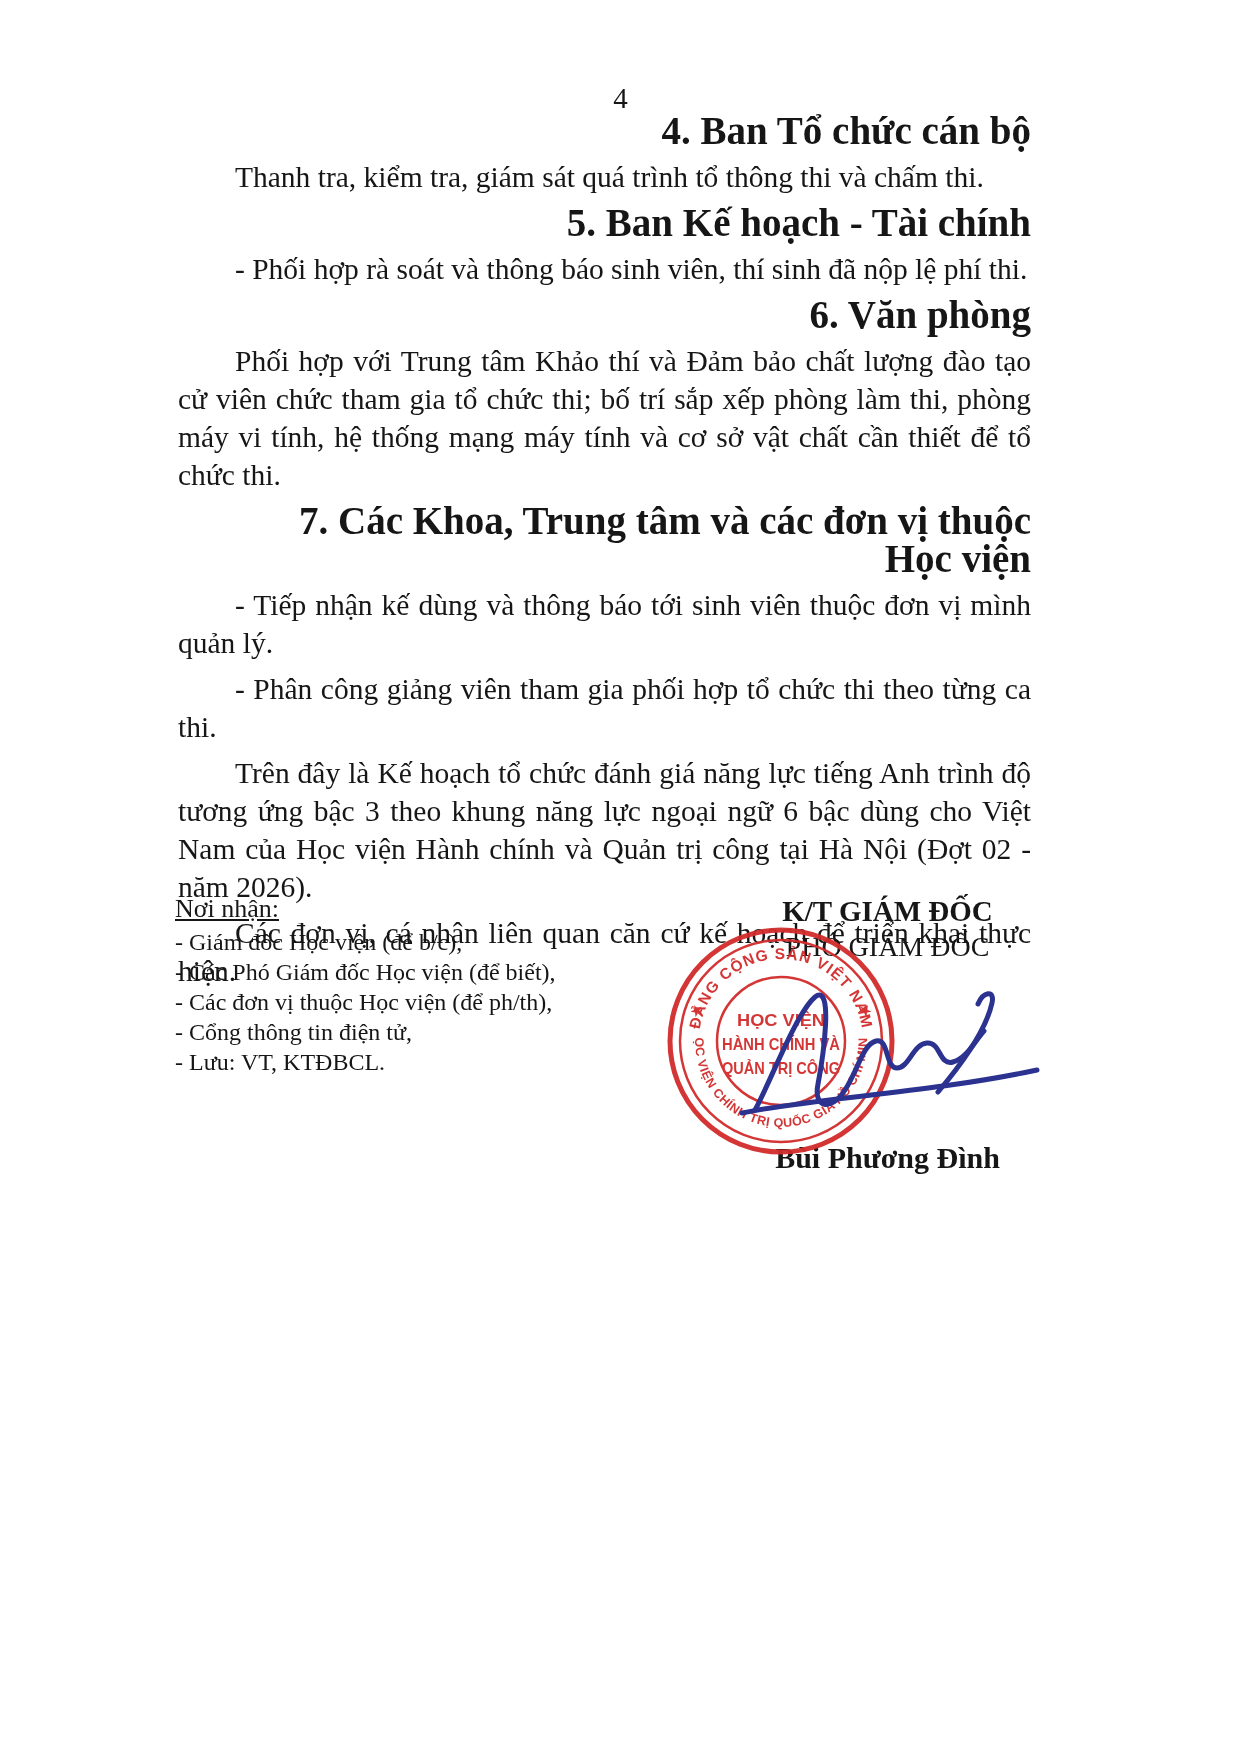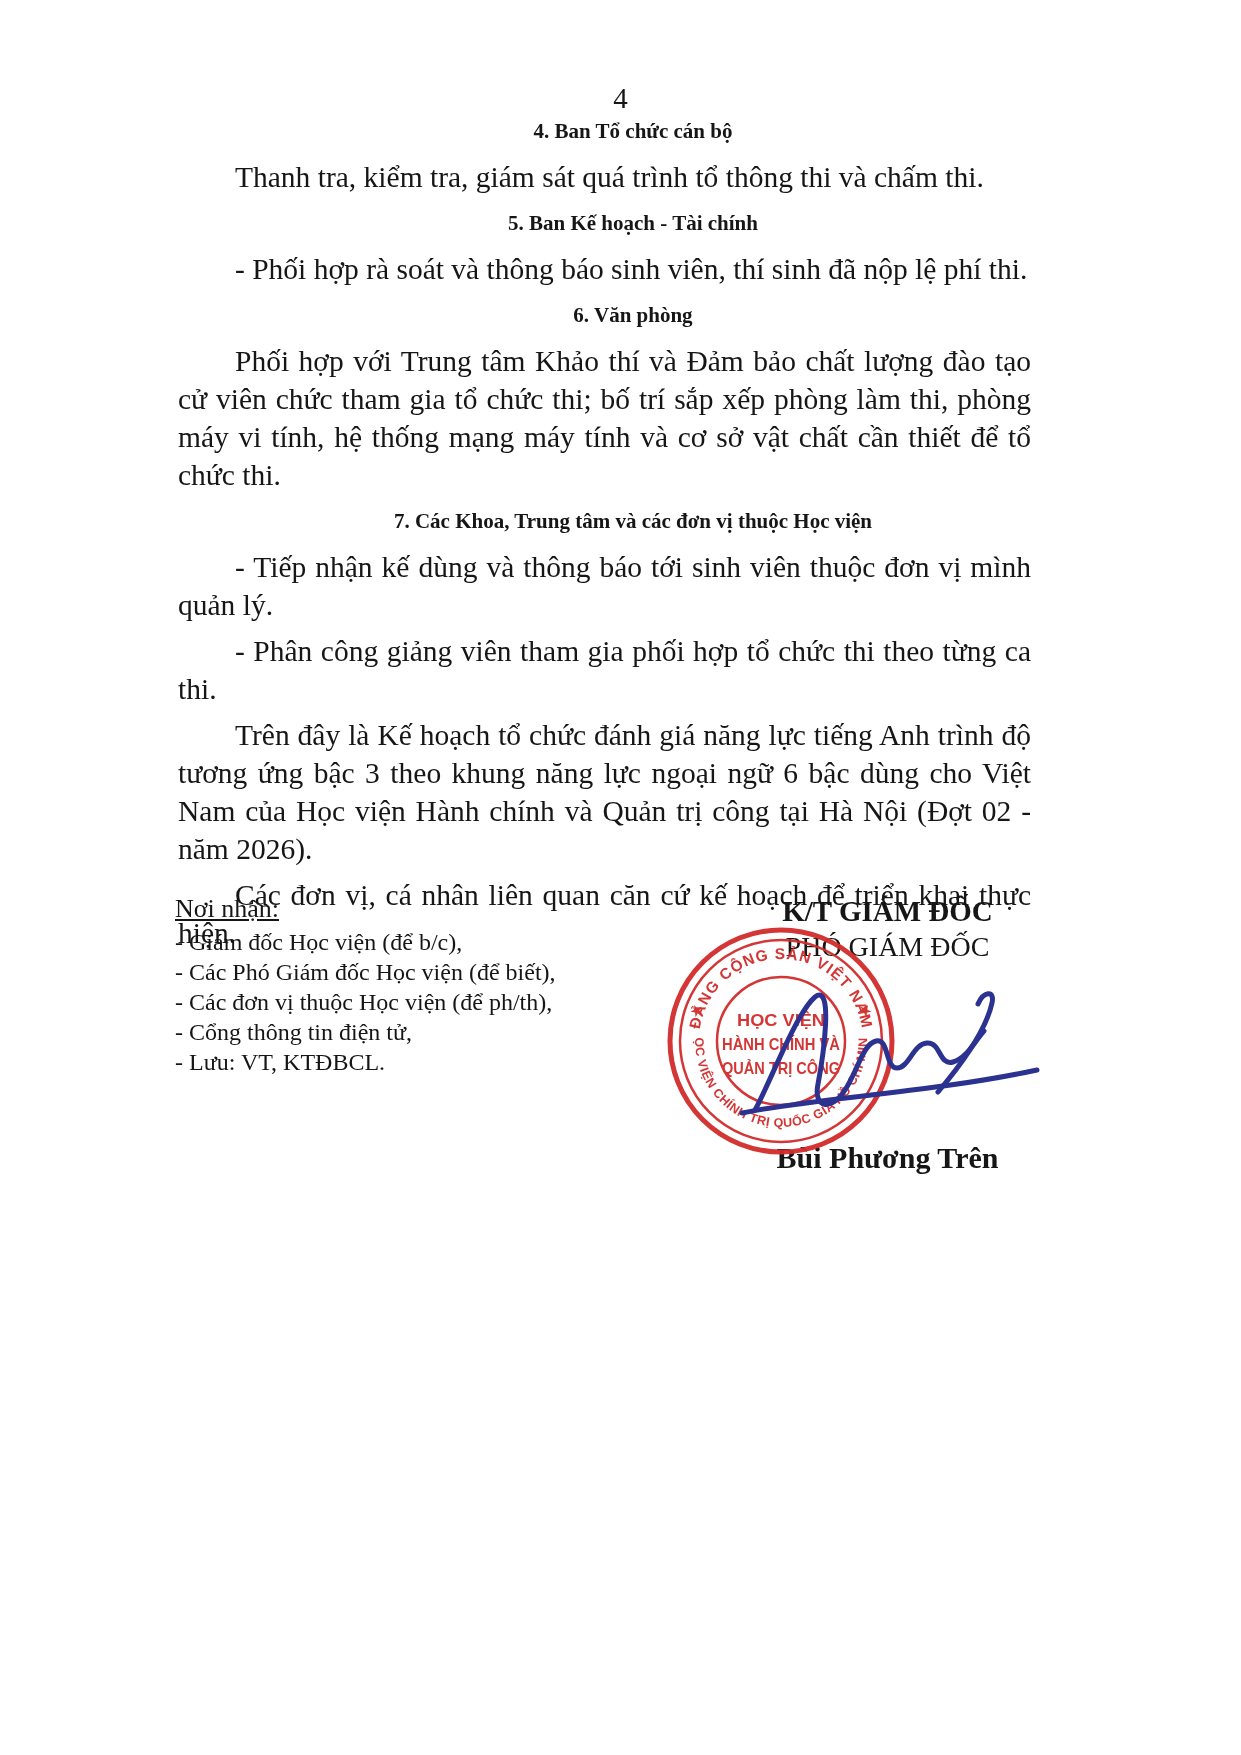--- a/index.html
+++ b/index.html
@@ -14,21 +14,21 @@
   }
   .pagenum{
     position:absolute;top:82px;left:0;width:1241px;
     text-align:center;font-size:29px;line-height:32px;
   }
   .content{
     position:absolute;left:178px;top:112px;width:853px;
     font-size:29.5px;line-height:38px;text-align:justify;
   }
   .content p{margin:0 0 8px 0;text-indent:57px;}
-  .content h3{margin:0 0 8px 0;font-size:21px;line-height:38px;font-weight:bold;text-indent:57px;text-align:center;}
+  .content h3{margin:0 0 8px 0;font-size:39px;line-height:38px;font-weight:bold;text-indent:57px;text-align:right;}
   .recipients{
     position:absolute;left:175px;top:893px;width:470px;
   }
   .recipients .label{
     font-size:26px;line-height:32px;text-decoration:underline;margin:0 0 2px 0;
   }
   .recipients .item{font-size:24px;line-height:30px;margin:0;}
   .sign-block{
     position:absolute;left:700px;top:893px;width:375px;text-align:center;
   }
@@ -79,21 +79,21 @@
     <p class="item">- Các đơn vị thuộc Học viện (để ph/th),</p>
     <p class="item">- Cổng thông tin điện tử,</p>
     <p class="item">- Lưu: VT, KTĐBCL.</p>
   </div>
 
   <div class="sign-block">
     <p class="kt">K/T GIÁM ĐỐC</p>
     <p class="pho">PHÓ GIÁM ĐỐC</p>
   </div>
 
-  <div class="signer-name">Bùi Phương Trên</div>
+  <div class="signer-name">Bùi Phương Đình</div>
 
   <svg class="stamp" viewBox="0 0 230 230">
     <defs>
       <path id="arc-top" d="M 33 115 A 82 82 0 1 1 197 115" fill="none"></path>
       <path id="arc-bot" d="M 29 115 A 86 86 0 0 0 201 115" fill="none"></path>
     </defs>
     <circle cx="115" cy="115" r="111" fill="none" stroke="#d22c2c" stroke-width="5"></circle>
     <circle cx="115" cy="115" r="101" fill="none" stroke="#d22c2c" stroke-width="2.5"></circle>
     <circle cx="115" cy="115" r="64" fill="none" stroke="#d22c2c" stroke-width="2.5"></circle>
     <text fill="#d22c2c" font-size="15.5" letter-spacing="1">

